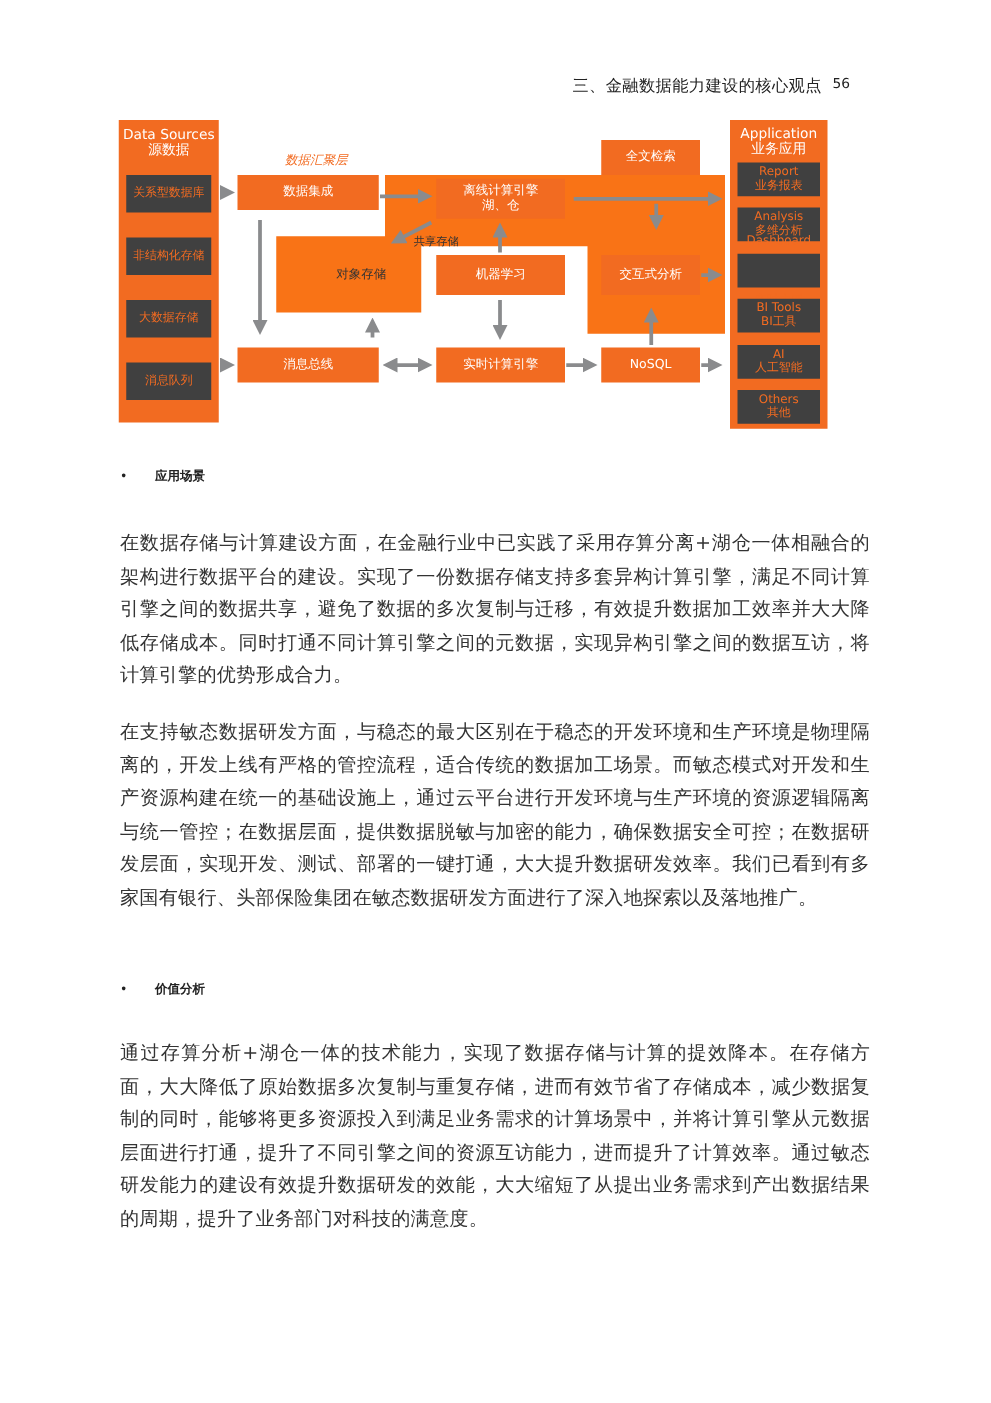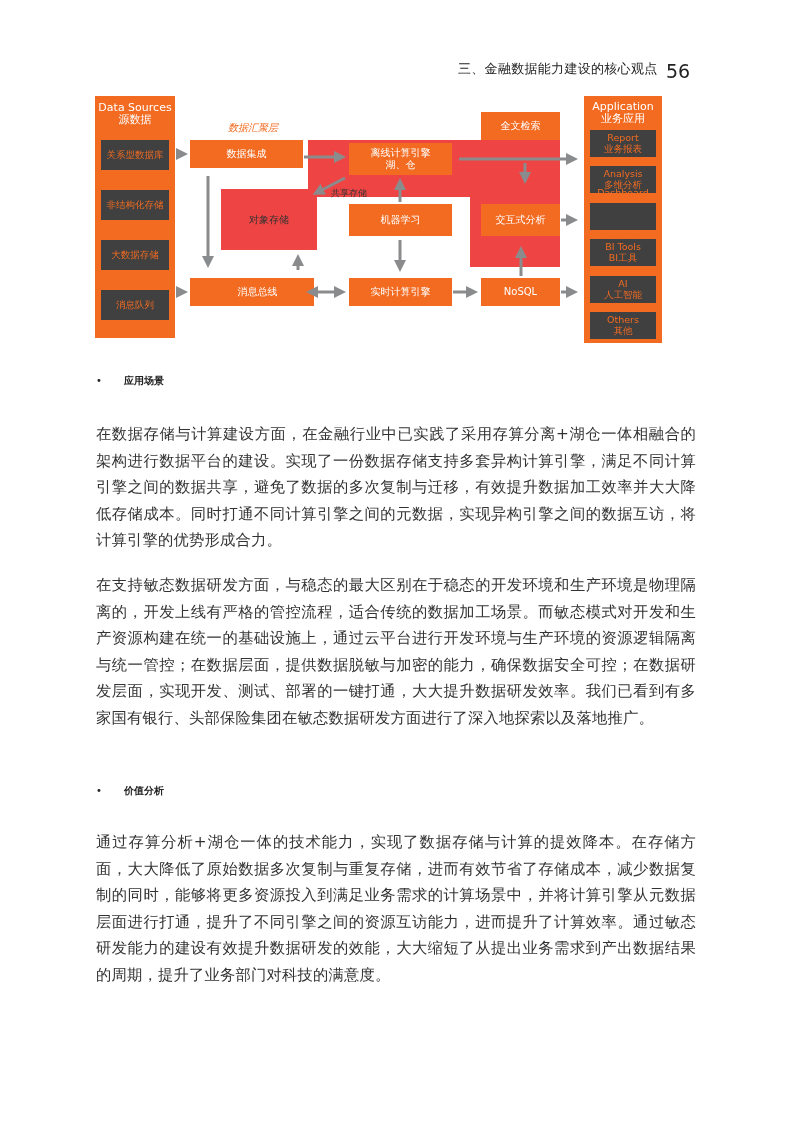--- a/index.html
+++ b/index.html
@@ -1,22 +1,22 @@
 <!DOCTYPE html>
 <html><head>
 <meta charset="utf-8">
 <style>
   html, body { margin:0; padding:0; background:#fff; }
   body { width:793px; height:1122px; position:relative; overflow:hidden;
     font-family:"DejaVu Sans","Liberation Sans",sans-serif; color:#222; }
   .abs { position:absolute; }
   .hdr-title { left:458px; top:60px; font-size:13px; color:#222; letter-spacing:0.3px; }
-  .hdr-page { left:666px; top:60px; font-size:19px; color:#222; }
+  .hdr-page { left:666px; top:60px; font-size:11px; color:#222; }
   .orange { background:#f26b21; color:#fff; }
-  .gray { background:#ef4444; }
+  .gray { background:#f97316;padding-left:20px; }
   .white { background:#404040; }
   .box { display:flex; align-items:center; justify-content:center; text-align:center;
     font-size:10px; line-height:12px; }
   .src-box { color:#f26b21; font-size:9.5px; }
   .app-box { color:#f26b21; font-size:9.5px; line-height:10.5px; }
   .col-title { font-size:11px; line-height:12px; text-align:center; color:#fff; }
   .layer-label { font-style:italic; color:#f26b21; font-size:10px; }
   .gray-text { color:#333; font-size:10px; }
   .bullet-row { position:absolute; left:96px; font-size:10px; font-weight:bold; }
   .bullet-row .dot { display:inline-block; width:28px; font-weight:normal; }
@@ -49,21 +49,21 @@
   <div class="abs gray box gray-text" style="left:221px;top:189px;width:96px;height:61px;">对象存储</div>
 
   <div class="abs orange box" style="left:190px;top:140px;width:113px;height:28px;">数据集成</div>
   <div class="abs orange box" style="left:349px;top:143px;width:103px;height:32px;flex-direction:column;">
     <div>离线计算引擎</div>
     <div>湖、仓</div>
   </div>
   <div class="abs gray-text" style="left:331px;top:187px;font-size:9px;">共享存储</div>
   <div class="abs orange box" style="left:349px;top:204px;width:103px;height:32px;">机器学习</div>
   <div class="abs orange box" style="left:481px;top:204px;width:79px;height:32px;font-family:Liberation Serif, serif;">交互式分析</div>
-  <div class="abs orange box" style="left:190px;top:278px;width:113px;height:28px;padding-left:11px;">消息总线</div>
+  <div class="abs orange box" style="left:190px;top:278px;width:113px;height:28px;">消息总线</div>
   <div class="abs orange box" style="left:349px;top:278px;width:103px;height:28px;">实时计算引擎</div>
   <div class="abs orange box" style="left:481px;top:278px;width:79px;height:28px;">NoSQL</div>
 
   <div class="abs orange" style="left:584px;top:96px;width:78px;height:247px;"></div>
   <div class="abs col-title" style="left:584px;top:101px;width:78px;">
     <div>Application</div>
     <div>业务应用</div>
   </div>
   <div class="abs white box app-box" style="left:590px;top:130px;width:66px;height:27px;flex-direction:column;">
     <div>Report</div>

